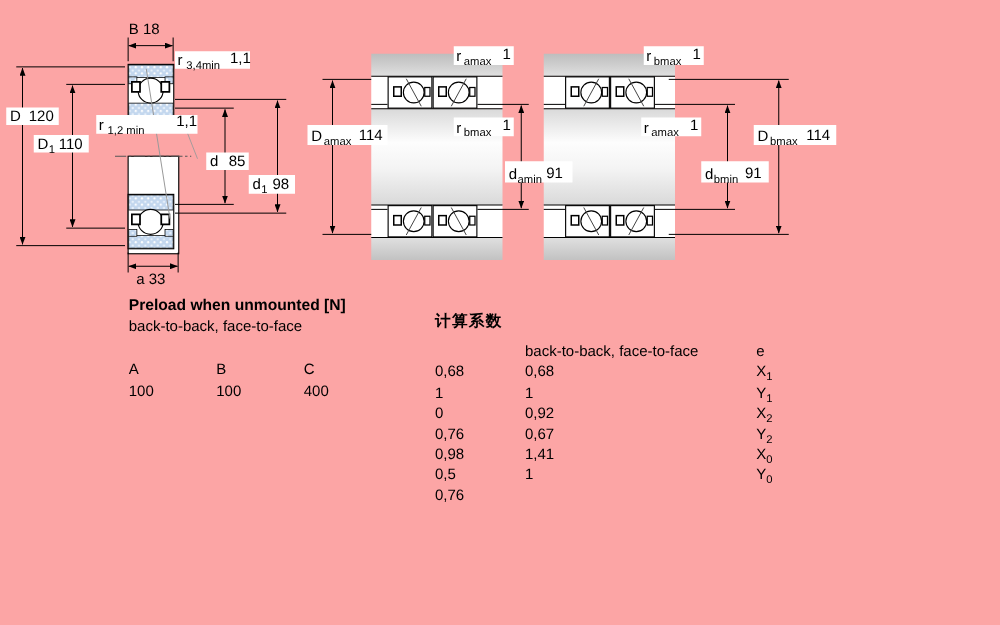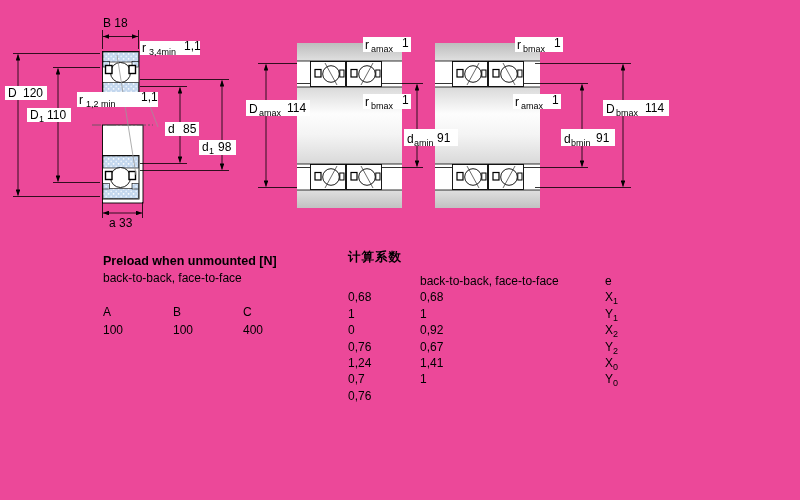--- a/index.html
+++ b/index.html
@@ -1,22 +1,22 @@
 <!DOCTYPE html>
 <html><head>
 <meta charset="utf-8">
 <style>
   html,body{margin:0;padding:0;background:#fff;}
-  #stage{position:relative;width:800px;height:500px;background:#ec4899;overflow:hidden;
+  #stage{position:relative;width:800px;height:500px;background:#fca5a5;overflow:hidden;
          font-family:"Liberation Sans",sans-serif;color:#000;}
   #diagram-svg{position:absolute;left:0;top:0;}
   svg text{font-family:"Liberation Sans",sans-serif;font-size:12px;fill:#000;}
   svg text.sub{font-size:9px;}
   
-  .preload{position:absolute;left:103px;top:254px;font-size:12px;}
+  .preload{position:absolute;left:103px;top:237px;font-size:12px;}
   .p-title{font-weight:bold;font-size:12.5px;white-space:nowrap;}
   .p-sub{margin-top:3px;white-space:nowrap;}
   .p-grid{display:grid;grid-template-columns:70px 70px 70px;margin-top:20px;row-gap:4px;}
   
   .factors{position:absolute;left:348px;top:249px;font-size:12px;}
   .f-title{font-weight:bold;font-size:12.5px;letter-spacing:1px;}
   .f-grid{display:grid;grid-template-columns:72px 185px 210px;line-height:16.4px;margin-top:7px;}
   .f-grid .hdr{white-space:nowrap;}
   sub{font-size:9px;line-height:0;}
 </style>
@@ -275,25 +275,25 @@
 
       <div><span>Y</span><sub>1</sub></div>
       <div>0</div>
       <div>0,92</div>
 
       <div><span>X</span><sub>2</sub></div>
       <div>0,76</div>
       <div>0,67</div>
 
       <div><span>Y</span><sub>2</sub></div>
-      <div>1,24</div>
+      <div>0,98</div>
       <div>1,41</div>
 
       <div><span>X</span><sub>0</sub></div>
-      <div>0,7</div>
+      <div>0,5</div>
       <div>1</div>
 
       <div><span>Y</span><sub>0</sub></div>
       <div>0,76</div>
     </div>
   </div>
 
 </div>
 
 </body></html>

